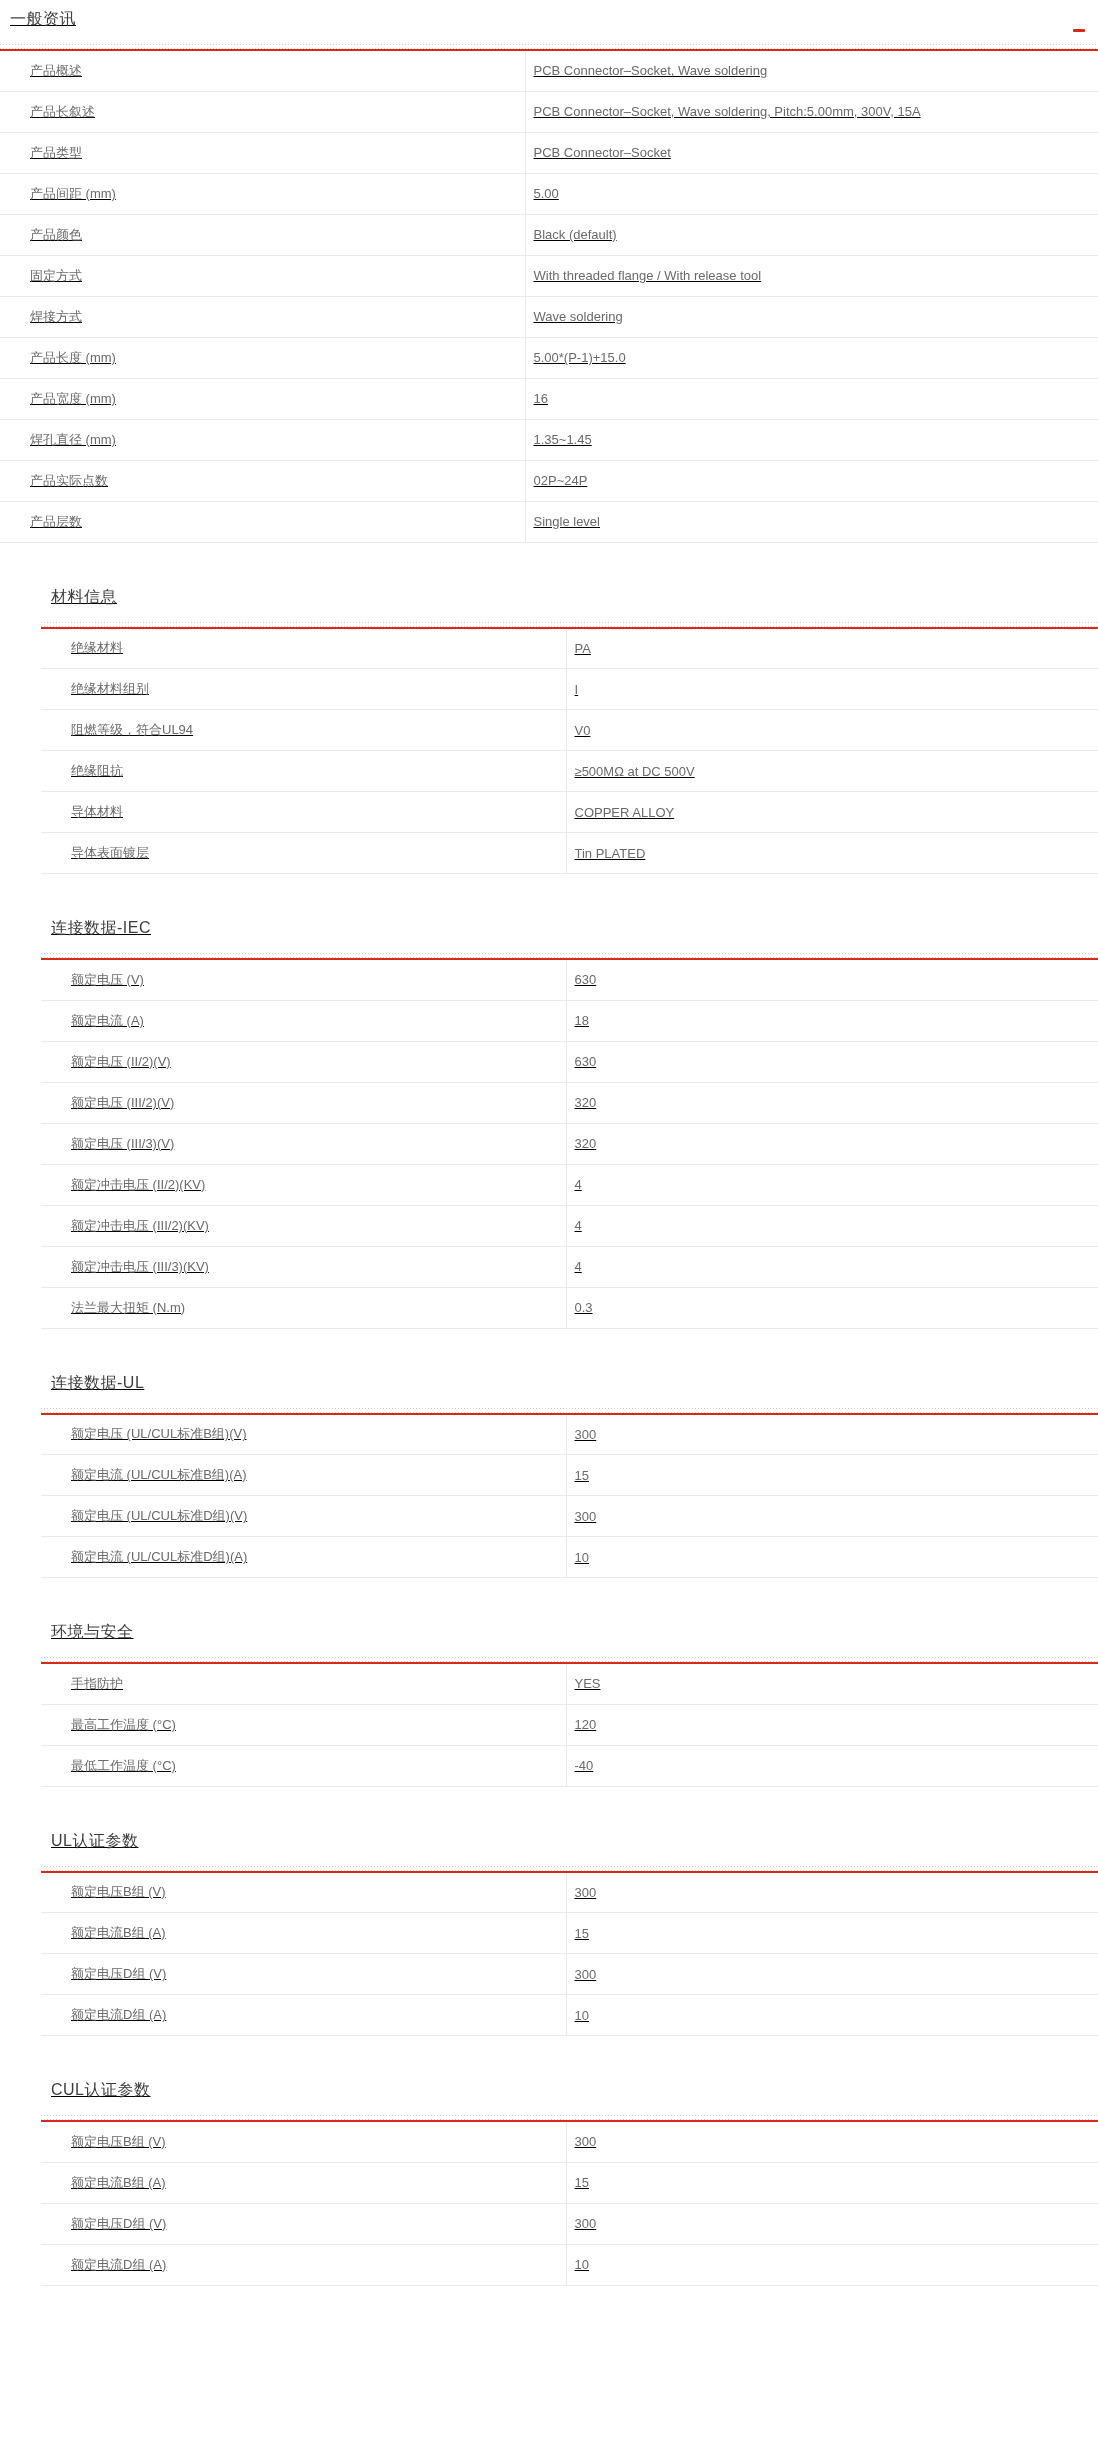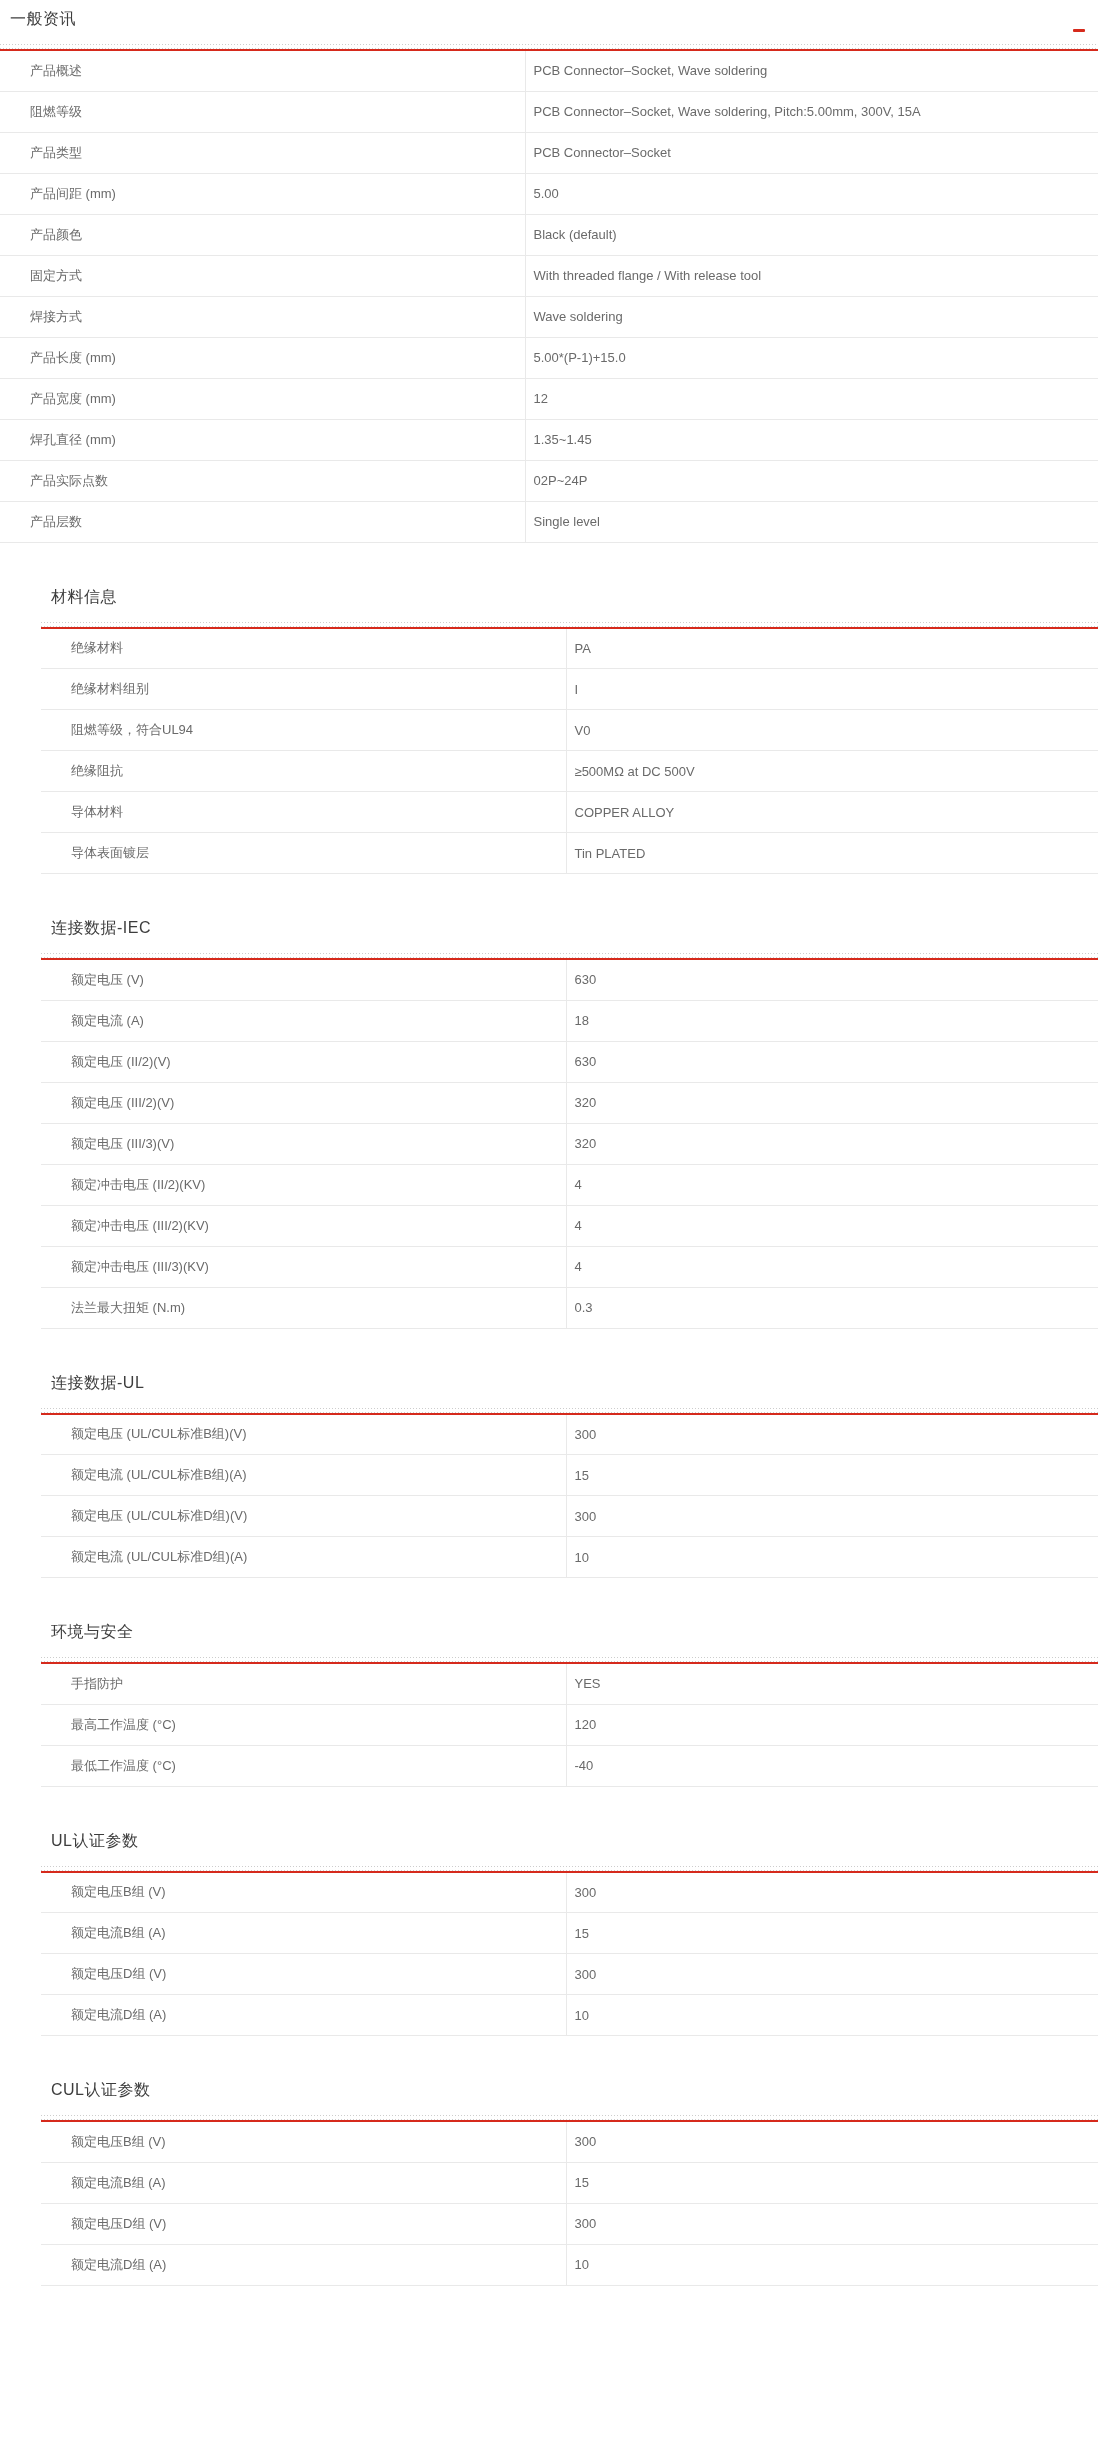--- a/index.html
+++ b/index.html
@@ -11,21 +11,21 @@
   }
   *{box-sizing:border-box;margin:0;padding:0;}
   html,body{background:#ffffff;}
   body{
     width:1098px;
     min-height:2438px;
     overflow:hidden;
     font-family:"Liberation Sans","DejaVu Sans",sans-serif;
   }
   .spec-page{width:1098px;}
-  .section{width:100%;}
+  .section{width:100%;text-decoration:underline;}
   .section + .section{margin-top:35px;margin-left:41px;}
   .section-header{
     position:relative;
     padding:8px 14px 14px 10px;
     height:44px;
   }
   .section-title{
     font-size:16px;
     line-height:22px;
     font-weight:400;
@@ -86,21 +86,21 @@
     </div>
     <div class="dotted-sep"></div>
     <table class="spec-table">
       <tbody>
   <tr>
     <td class="label-cell">产品概述</td>
     <td class="value-cell">PCB Connector–Socket, Wave soldering</td>
   </tr>
 
   <tr>
-    <td class="label-cell">阻燃等级</td>
+    <td class="label-cell">产品长叙述</td>
     <td class="value-cell">PCB Connector–Socket, Wave soldering, Pitch:5.00mm, 300V, 15A</td>
   </tr>
 
   <tr>
     <td class="label-cell">产品类型</td>
     <td class="value-cell">PCB Connector–Socket</td>
   </tr>
 
   <tr>
     <td class="label-cell">产品间距 (mm)</td>
@@ -122,21 +122,21 @@
     <td class="value-cell">Wave soldering</td>
   </tr>
 
   <tr>
     <td class="label-cell">产品长度 (mm)</td>
     <td class="value-cell">5.00*(P-1)+15.0</td>
   </tr>
 
   <tr>
     <td class="label-cell">产品宽度 (mm)</td>
-    <td class="value-cell">12</td>
+    <td class="value-cell">16</td>
   </tr>
 
 
 
   <tr>
     <td class="label-cell">焊孔直径 (mm)</td>
     <td class="value-cell">1.35~1.45</td>
   </tr>
 
   <tr>

